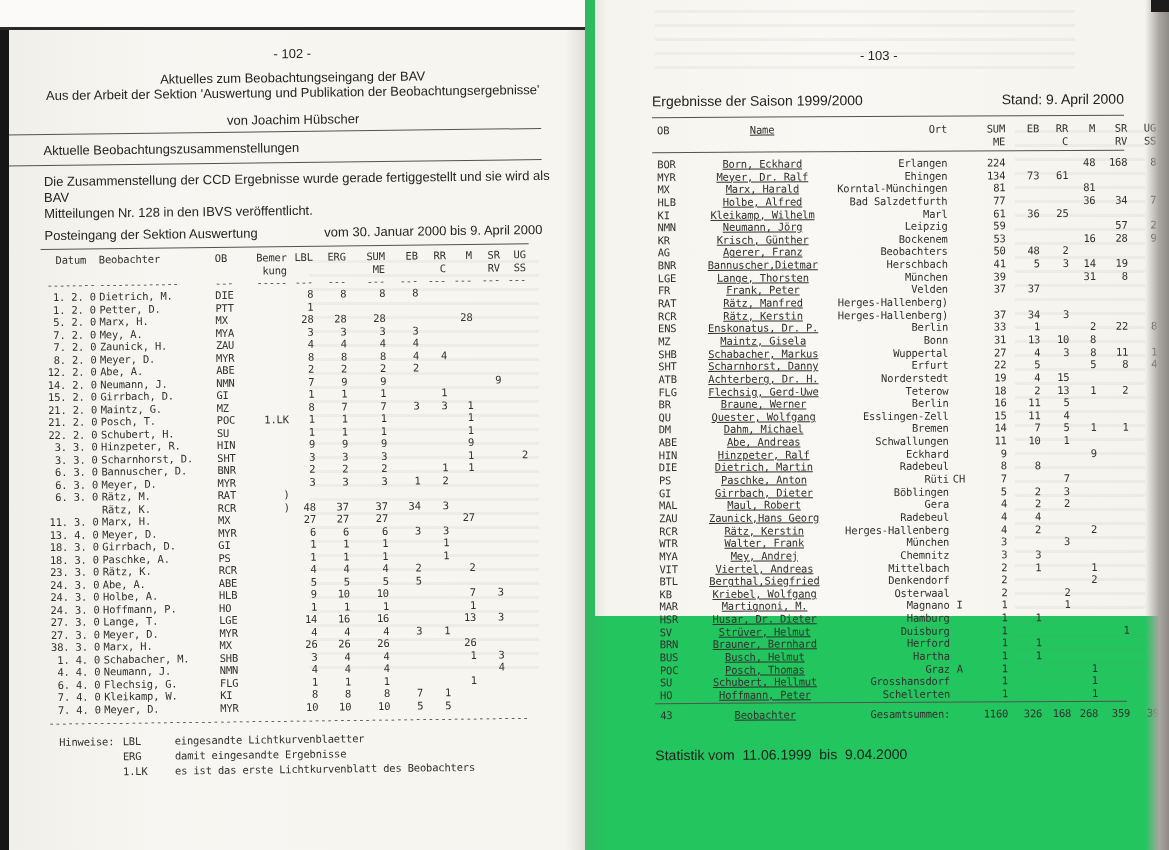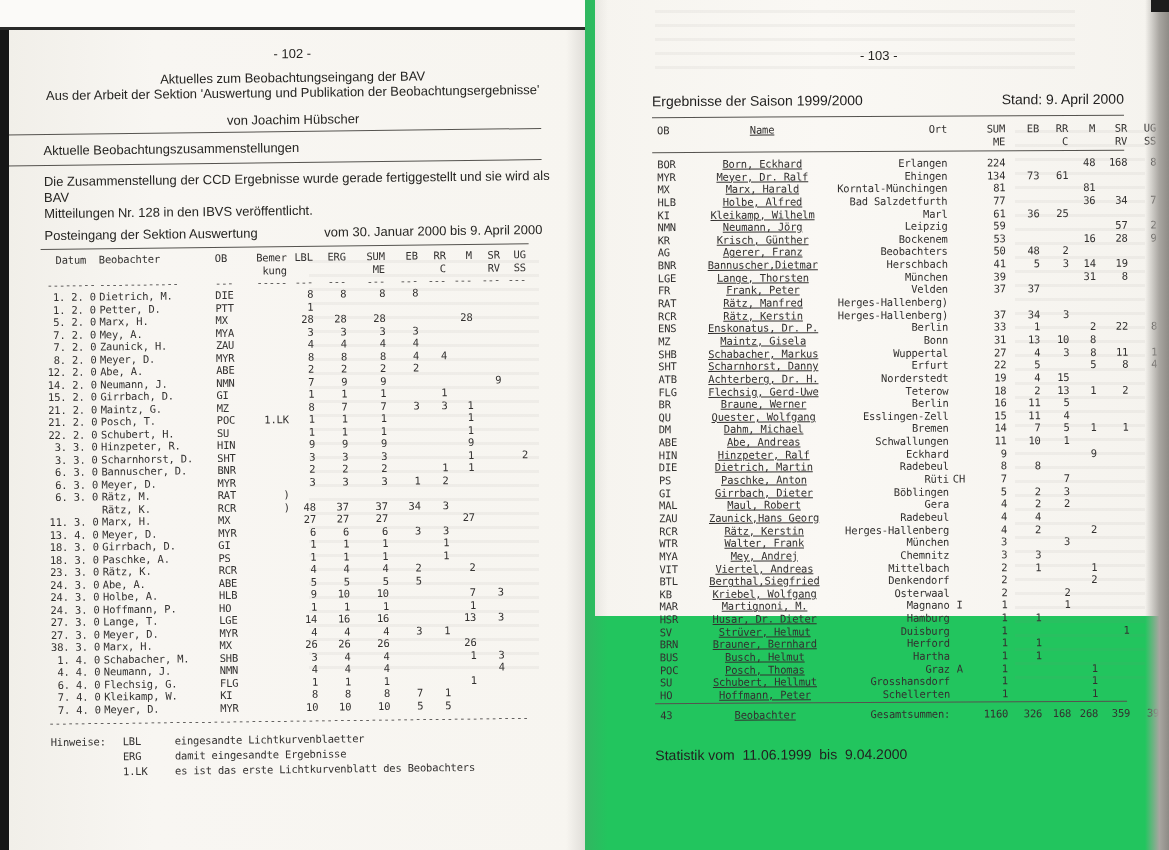--- a/index.html
+++ b/index.html
@@ -52,21 +52,21 @@
   .rt .c-ort{width:116px;text-align:right;}
   .rt .c-cc{width:20px;text-align:center;}
   .rt .c-sum{width:38px;text-align:right;}
   .rt .c-eb{width:34px;text-align:right;}
   .rt .c-rr{width:29px;text-align:right;}
   .rt .c-m{width:27px;text-align:right;}
   .rt .c-sr{width:32px;text-align:right;}
   .rt .c-ug{width:29px;text-align:right;}
   
   .hw .trow{height:15px;font-size:10.5px;letter-spacing:-0.2px;}
-  .hw .c-label{width:72px;text-align:left;}
+  .hw .c-label{width:72px;text-align:center;}
   .hw .c-key{width:52px;text-align:left;}
   .hw .c-desc{text-align:left;}
   .bleed{position:absolute;opacity:.55;pointer-events:none;
         background:repeating-linear-gradient(180deg,rgba(130,128,122,.14) 0 3px,rgba(0,0,0,0) 3px 14px);
         filter:blur(.6px);}
 </style>
 </head>
 <body>
 
 <div class="scan">

